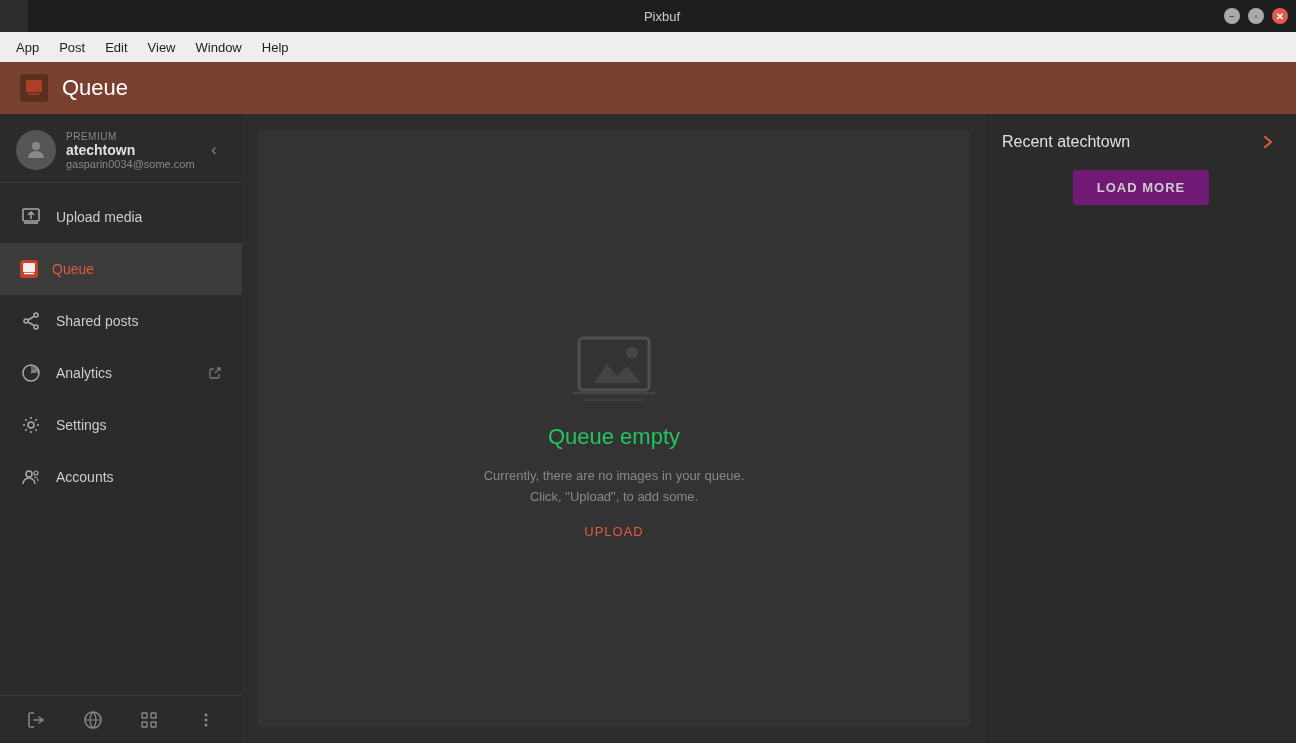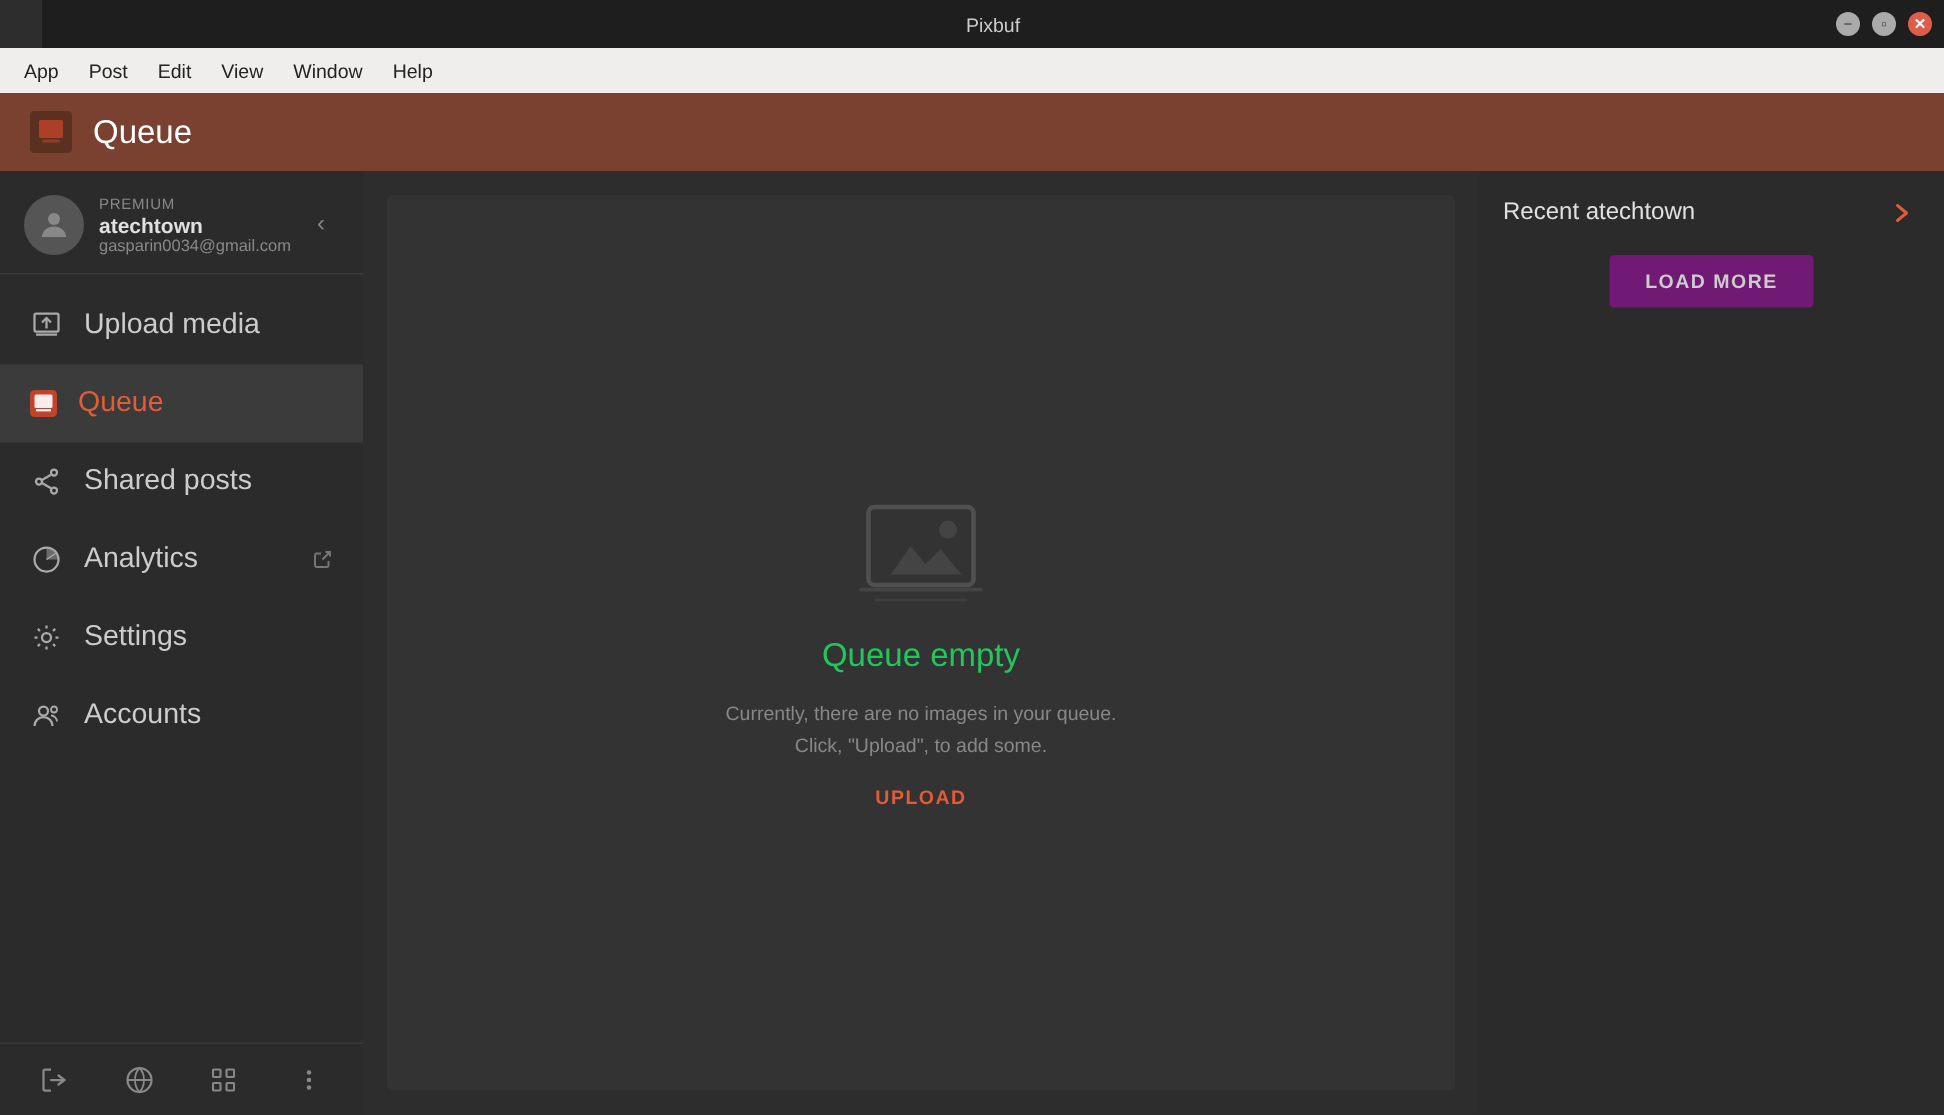--- a/index.html
+++ b/index.html
@@ -181,21 +181,21 @@
     .nav-item-icon {
       width: 22px;
       height: 22px;
       display: flex;
       align-items: center;
       justify-content: center;
       font-size: 16px;
       flex-shrink: 0;
     }
     .nav-item-label {
-      font-size: 19px;
+      font-size: 14px;
       color: #ccc;
       flex: 1;
     }
     .nav-item.active .nav-item-label { color: #e05c3a; }
     .nav-item-active-icon {
       width: 18px;
       height: 18px;
       background: #c0432a;
       border-radius: 3px;
       display: flex;
@@ -264,21 +264,21 @@
       text-align: center;
       line-height: 1.6;
       max-width: 280px;
     }
     .upload-link {
       font-size: 13px;
       color: #e05c3a;
       text-transform: uppercase;
       letter-spacing: 1px;
       cursor: pointer;
-      font-weight: 700;
+      font-weight: 400;
       border: none;
       background: none;
     }
 
     
     .right-panel {
       width: 310px;
       background: #2b2b2b;
       flex-shrink: 0;
       padding: 16px;
@@ -362,21 +362,21 @@
       <div class="user-left">
         <div class="avatar">
           <svg width="24" height="24" viewBox="0 0 24 24" fill="#888">
             <circle cx="12" cy="8" r="4"></circle>
             <path d="M4 20c0-4 3.6-7 8-7s8 3 8 7"></path>
           </svg>
         </div>
         <div class="user-info">
           <span class="user-plan">PREMIUM</span>
           <span class="user-name">atechtown</span>
-          <span class="user-email">gasparin0034@gmail.com</span>
+          <span class="user-email">gasparin0034@some.com</span>
         </div>
       </div>
       <button class="collapse-btn">‹</button>
     </div>
 
     <div class="nav-items">
 
       <div class="nav-item">
         <div class="nav-item-icon">
           <svg width="20" height="20" viewBox="0 0 20 20" fill="none">

